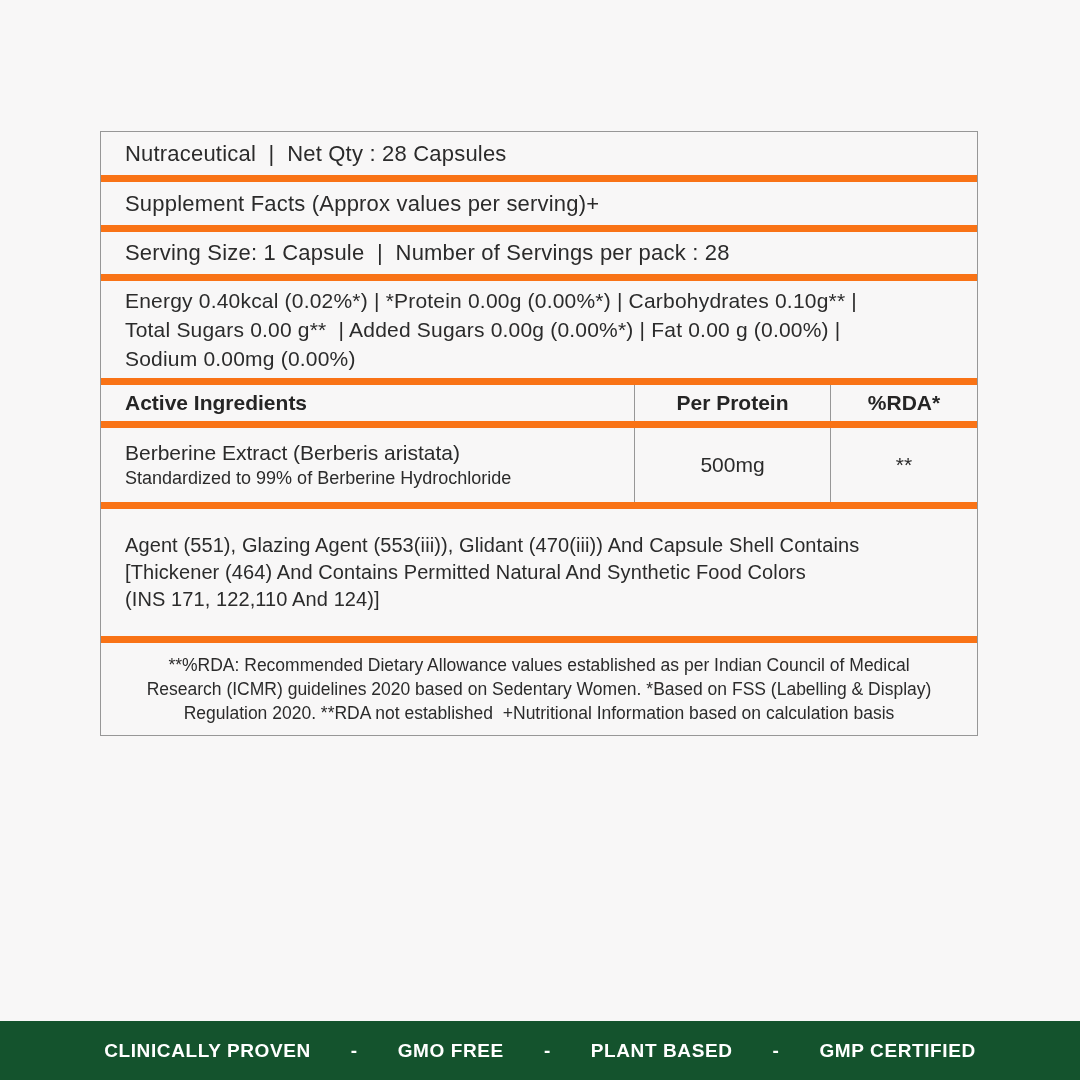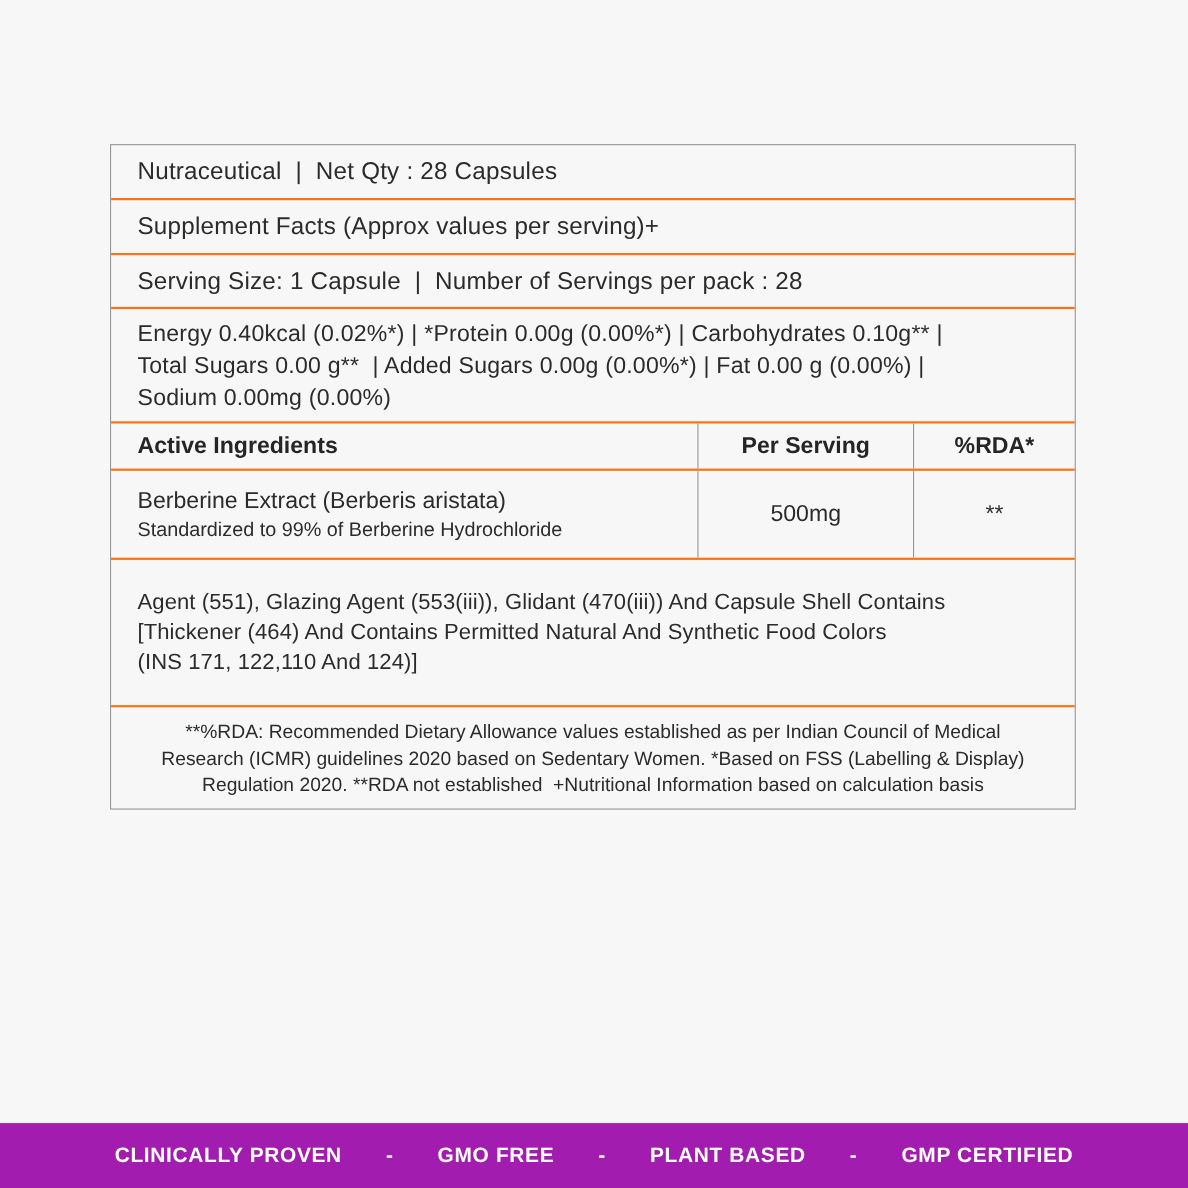--- a/index.html
+++ b/index.html
@@ -18,21 +18,21 @@
     position: absolute;
     left: 100px;
     top: 131px;
     width: 878px;
     border: 1px solid #979797;
     box-sizing: border-box;
     background: transparent;
   }
   .row {
     box-sizing: border-box;
-    border-bottom: 2px solid #f97316;
+    border-bottom: 7px solid #f97316;
   }
   .row:last-child { border-bottom: none; align-items: center; }
 
   .simple {
     display: flex;
     align-items: center;
     padding: 0 24px;
     font-size: 22px;
     white-space: pre-wrap;
     letter-spacing: 0.2px;
@@ -131,21 +131,21 @@
     </div>
 
     <div class="row multi r4">
       <div class="pline">Energy 0.40kcal (0.02%*) | *Protein 0.00g (0.00%*) | Carbohydrates 0.10g** |</div>
       <div class="pline">Total Sugars 0.00 g**  | Added Sugars 0.00g (0.00%*) | Fat 0.00 g (0.00%) |</div>
       <div class="pline">Sodium 0.00mg (0.00%)</div>
     </div>
 
     <div class="row cols ai-header">
       <div class="c1">Active Ingredients</div>
-      <div class="c2">Per Serving</div>
+      <div class="c2">Per Protein</div>
       <div class="c3">%RDA*</div>
     </div>
 
     <div class="row cols ai-row">
       <div class="c1">
         <div class="ing-name">Berberine Extract (Berberis aristata)</div>
         <div class="ing-detail">Standardized to 99% of Berberine Hydrochloride</div>
       </div>
       <div class="c2">500mg</div>
       <div class="c3">**</div>
@@ -158,21 +158,21 @@
     </div>
 
     <div class="row multi r8">
       <div class="pline">**%RDA: Recommended Dietary Allowance values established as per Indian Council of Medical</div>
       <div class="pline">Research (ICMR) guidelines 2020 based on Sedentary Women. *Based on FSS (Labelling &amp; Display)</div>
       <div class="pline">Regulation 2020. **RDA not established  +Nutritional Information based on calculation basis</div>
     </div>
 
   </div>
 
-  <div class="banner" style="background: #a21caf; text-align: right;">
+  <div class="banner" style="background: #14532d; text-align: right;">
     <span>CLINICALLY PROVEN</span>
     <span class="sep">-</span>
     <span>GMO FREE</span>
     <span class="sep">-</span>
     <span>PLANT BASED</span>
     <span class="sep">-</span>
     <span>GMP CERTIFIED</span>
   </div>
 
 </div>

